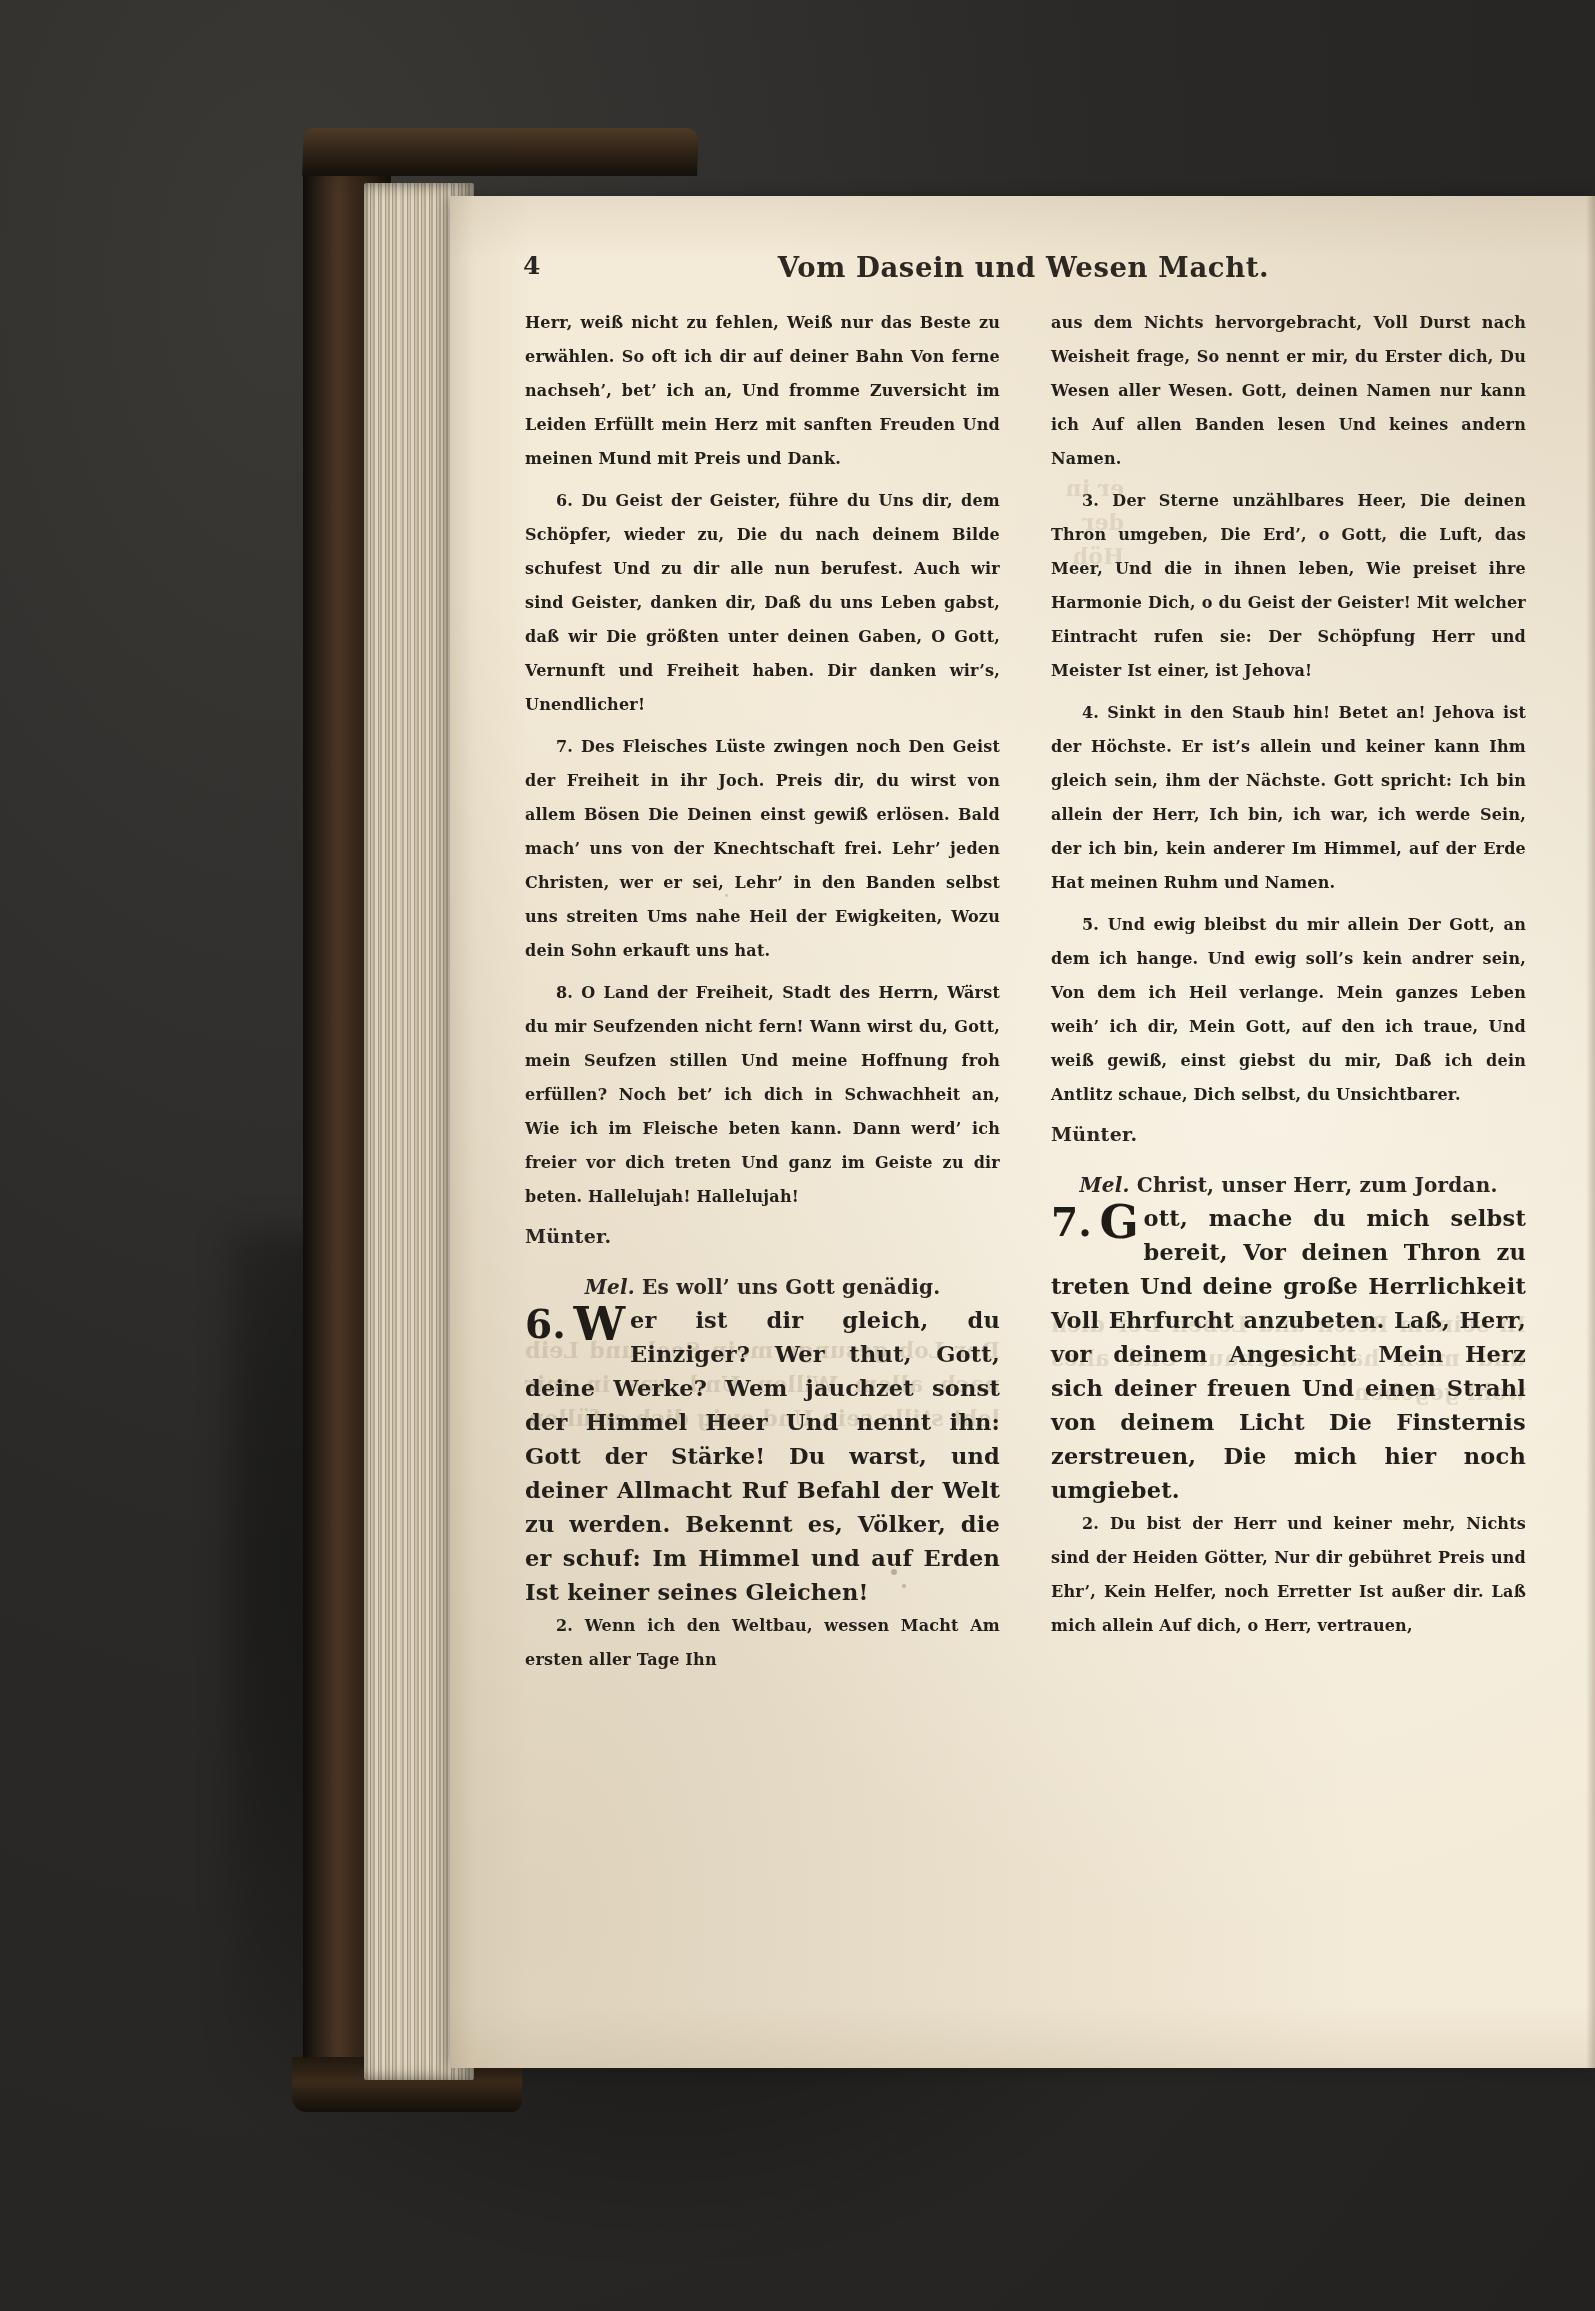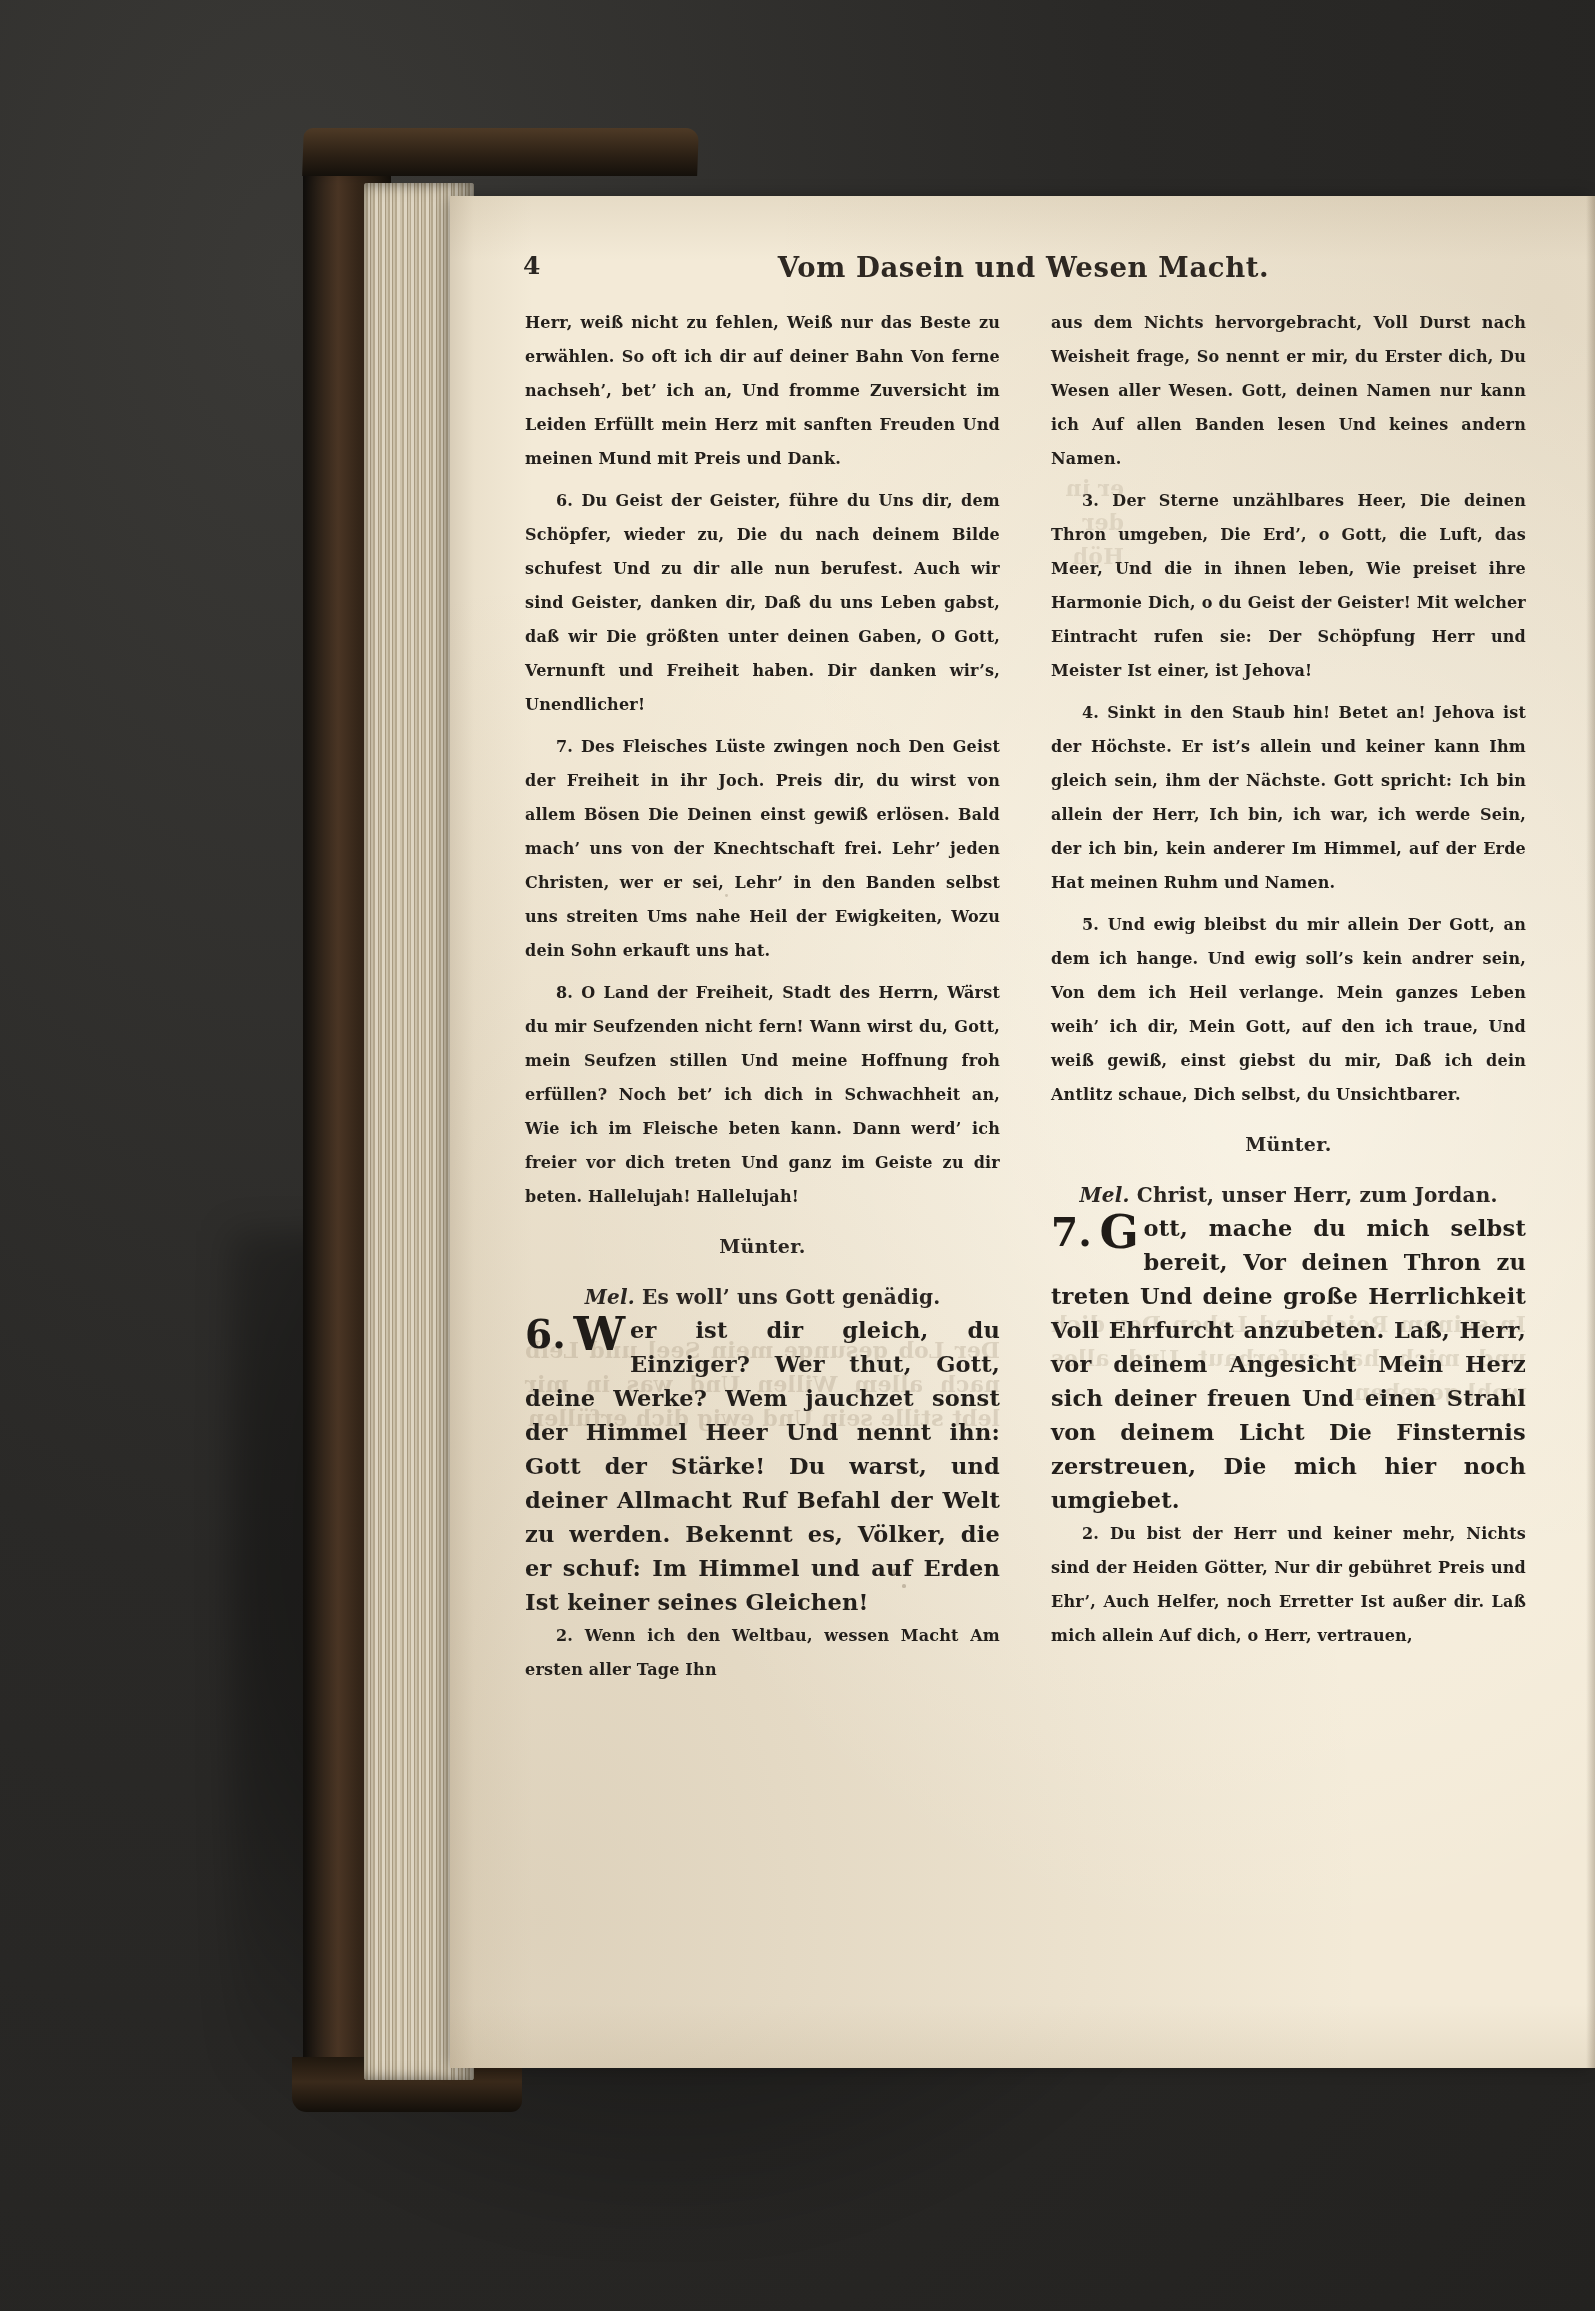--- a/index.html
+++ b/index.html
@@ -177,23 +177,23 @@
   .para + .para { margin-top: 8px; }
   .indent { text-indent: 31px; }
 
   .verse-num {
     font-weight: 700;
   }
 
   .attribution {
     font-size: 19px;
     font-weight: 700;
-    text-align: center;
+    text-align: left;
     color: #2b2622;
-    margin-top: 21px;
+    margin-top: 11px;
     letter-spacing: 0.3px;
   }
 
   .melody {
     font-size: 20px;
     font-weight: 700;
     text-align: center;
     color: #2b2622;
     margin-top: 28px;
     margin-bottom: 3.7px;
@@ -336,20 +336,20 @@
         <p class="para fraktur indent"><span class="verse-num">5.</span> <span>Und ewig bleibst du mir allein Der Gott, an dem ich hange. Und ewig soll’s kein andrer sein, Von dem ich Heil verlange. Mein ganzes Leben weih’ ich dir, Mein Gott, auf den ich traue, Und weiß gewiß, einst giebst du mir, Daß ich dein Antlitz schaue, Dich selbst, du Unsichtbarer.</span></p>
 
         <div class="attribution fraktur">Münter.</div>
 
         <div class="melody fraktur"><span class="mel-label">Mel.</span> <span>Christ, unser Herr, zum Jordan.</span></div>
 
         <div class="hymn-open fraktur">
           <span class="drop-num">7.</span><span class="drop-cap">G</span><span>ott, mache du mich selbst bereit, Vor deinen Thron zu treten Und deine große Herrlichkeit Voll Ehrfurcht anzubeten. Laß, Herr, vor deinem Angesicht Mein Herz sich deiner freuen Und einen Strahl von deinem Licht Die Finsternis zerstreuen, Die mich hier noch umgiebet.</span>
         </div>
 
-        <p class="para fraktur indent"><span class="verse-num">2.</span> <span>Du bist der Herr und keiner mehr, Nichts sind der Heiden Götter, Nur dir gebühret Preis und Ehr’, Auch Helfer, noch Erretter Ist außer dir. Laß mich allein Auf dich, o Herr, vertrauen,</span></p>
+        <p class="para fraktur indent"><span class="verse-num">2.</span> <span>Du bist der Herr und keiner mehr, Nichts sind der Heiden Götter, Nur dir gebühret Preis und Ehr’, Kein Helfer, noch Erretter Ist außer dir. Laß mich allein Auf dich, o Herr, vertrauen,</span></p>
 
       </div>
 
     </div>
   </div>
 </div>
 
 
 </body></html>

